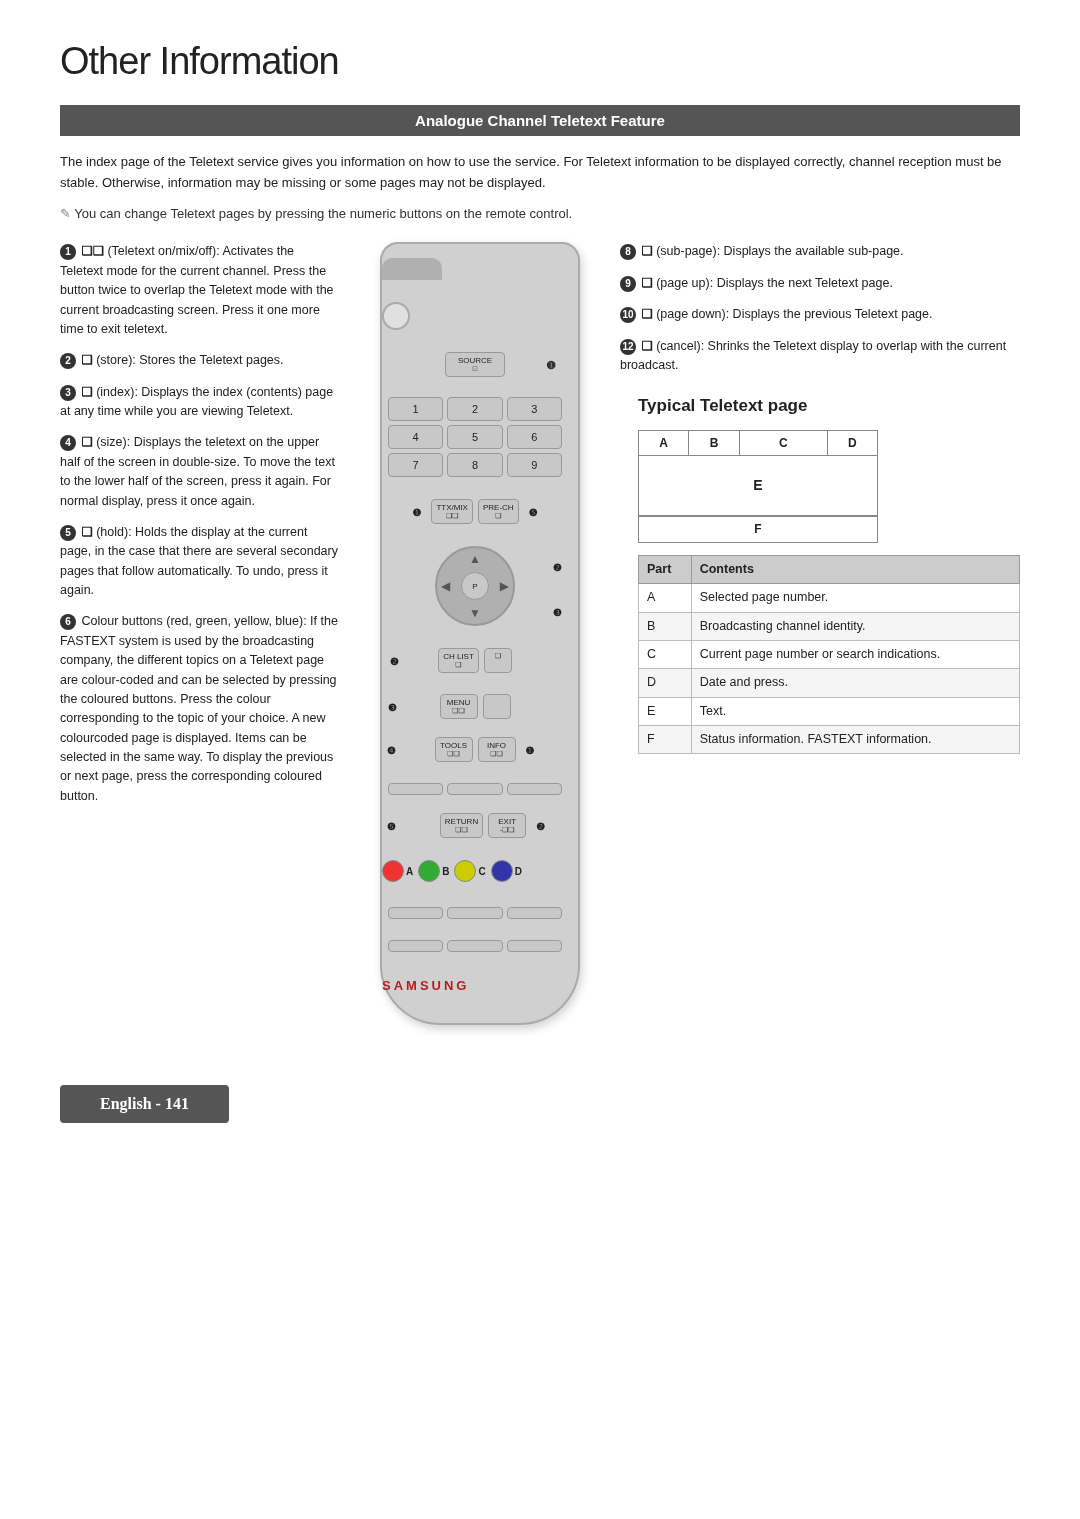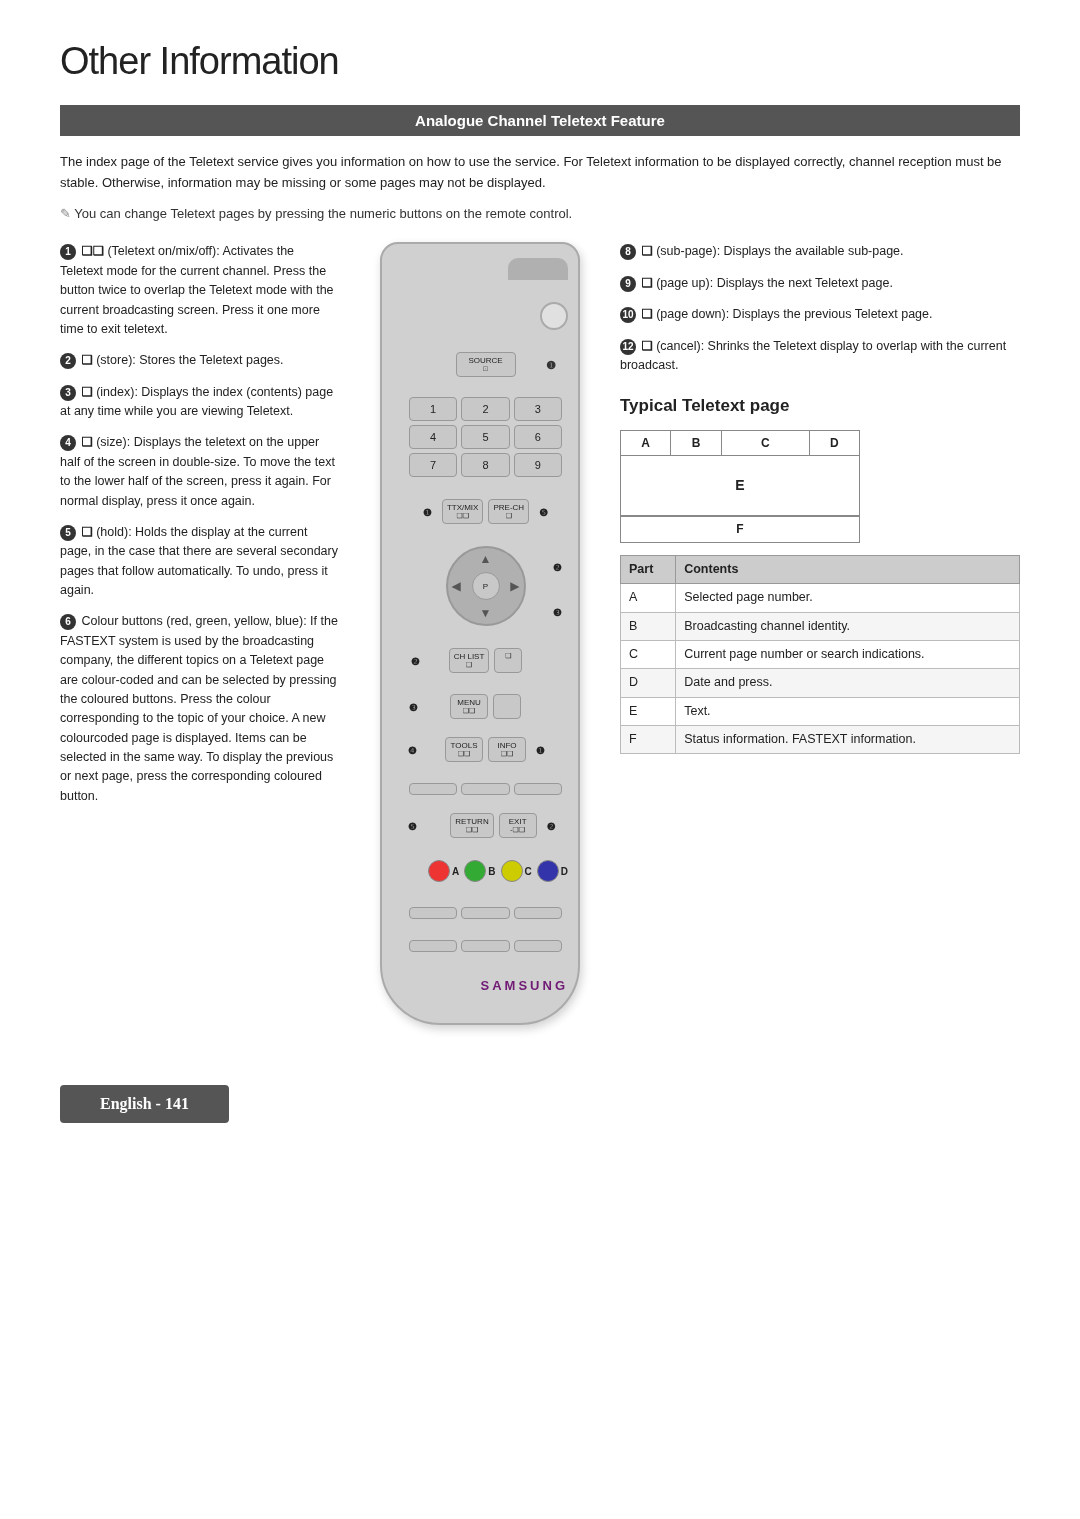--- a/index.html
+++ b/index.html
@@ -64,27 +64,27 @@
       line-height: 1.55;
     }
     .item {
       margin-bottom: 12px;
     }
     
     .remote {
       width: 200px;
       background: #d0d0d0;
       border-radius: 18px 18px 60px 60px;
-      padding: 14px 10px 30px 21px;
+      padding: 14px 10px 30px 0;
       position: relative;
       border: 2px solid #aaa;
       box-shadow: 2px 4px 10px rgba(0,0,0,0.18);
       display: flex;
       flex-direction: column;
-      align-items: flex-end;
+      align-items: flex-start;
       gap: 18px;
     }
     .remote-top {
       width: 60px;
       height: 22px;
       background: #b0b0b0;
       border-radius: 10px 10px 0 0;
       margin-bottom: 4px;
     }
     .remote-power-btn {
@@ -174,40 +174,41 @@
       border-radius: 50%;
       border: 1.5px solid #888;
     }
     .btn-red { background: #e33; }
     .btn-green { background: #3a3; }
     .btn-blue { background: #33a; }
     .samsung-logo {
       font-family: Arial, sans-serif;
       font-size: 13px;
       letter-spacing: 3px;
-      color: #701a75;
+      color: #b91c1c;
       margin-top: 8px;
       font-weight: bold;
     }
     .circle-num {
       display: inline-block;
       width: 16px;
       height: 16px;
       border-radius: 50%;
       background: #333;
       color: #fff;
       font-size: 10px;
       text-align: center;
       line-height: 16px;
       font-weight: bold;
       margin-right: 2px;
     }
     
     .teletext-section {
       margin-top: 18px;
+      margin-left: 18px;
     }
     .teletext-title {
       font-size: 17px;
       font-weight: bold;
       margin-bottom: 10px;
     }
     .teletext-box {
       border: 1.5px solid #888;
       width: 240px;
       margin-bottom: 12px;

